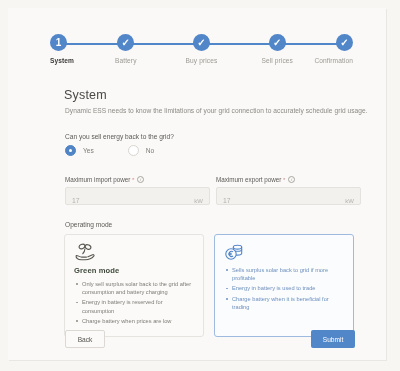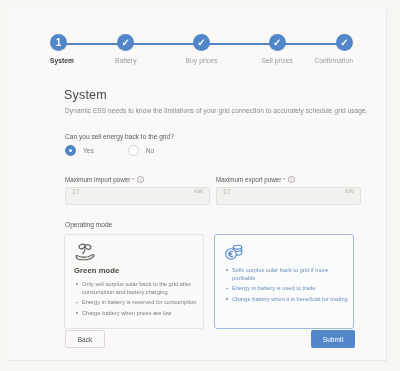--- a/index.html
+++ b/index.html
@@ -165,21 +165,21 @@
     text-align: center;
     font-style: italic;
     font-family: "Liberation Serif", serif;
   }
   .input-box {
     height: 18px;
     background: #f2f1ee;
     border: 1px solid #e4e2de;
     border-radius: 2px;
     display: flex;
-    align-items: flex-start;
+    align-items: flex-end;
     padding: 0 6px;
   }
   .input-box input {
     flex: 1;
     border: none;
     outline: none;
     background: transparent;
     font-family: "Liberation Sans", sans-serif;
     font-size: 6.8px;
     color: #55534f;
@@ -206,21 +206,21 @@
     width: 290px;
     display: flex;
     gap: 10px;
   }
   .card {
     width: 140px;
     min-height: 78px;
     background: #fbfaf8;
     border: 1px solid #e6e4e0;
     border-radius: 3px;
-    padding: 8px 1px 9px 9px;
+    padding: 8px 9px 9px 9px;
   }
   .card.selected {
     border: 1px solid #9ebbdf;
     background: #fbfcfe;
   }
   .card-icon {
     height: 20px;
     margin-bottom: 3px;
   }
   .card-icon svg { display: block; }

